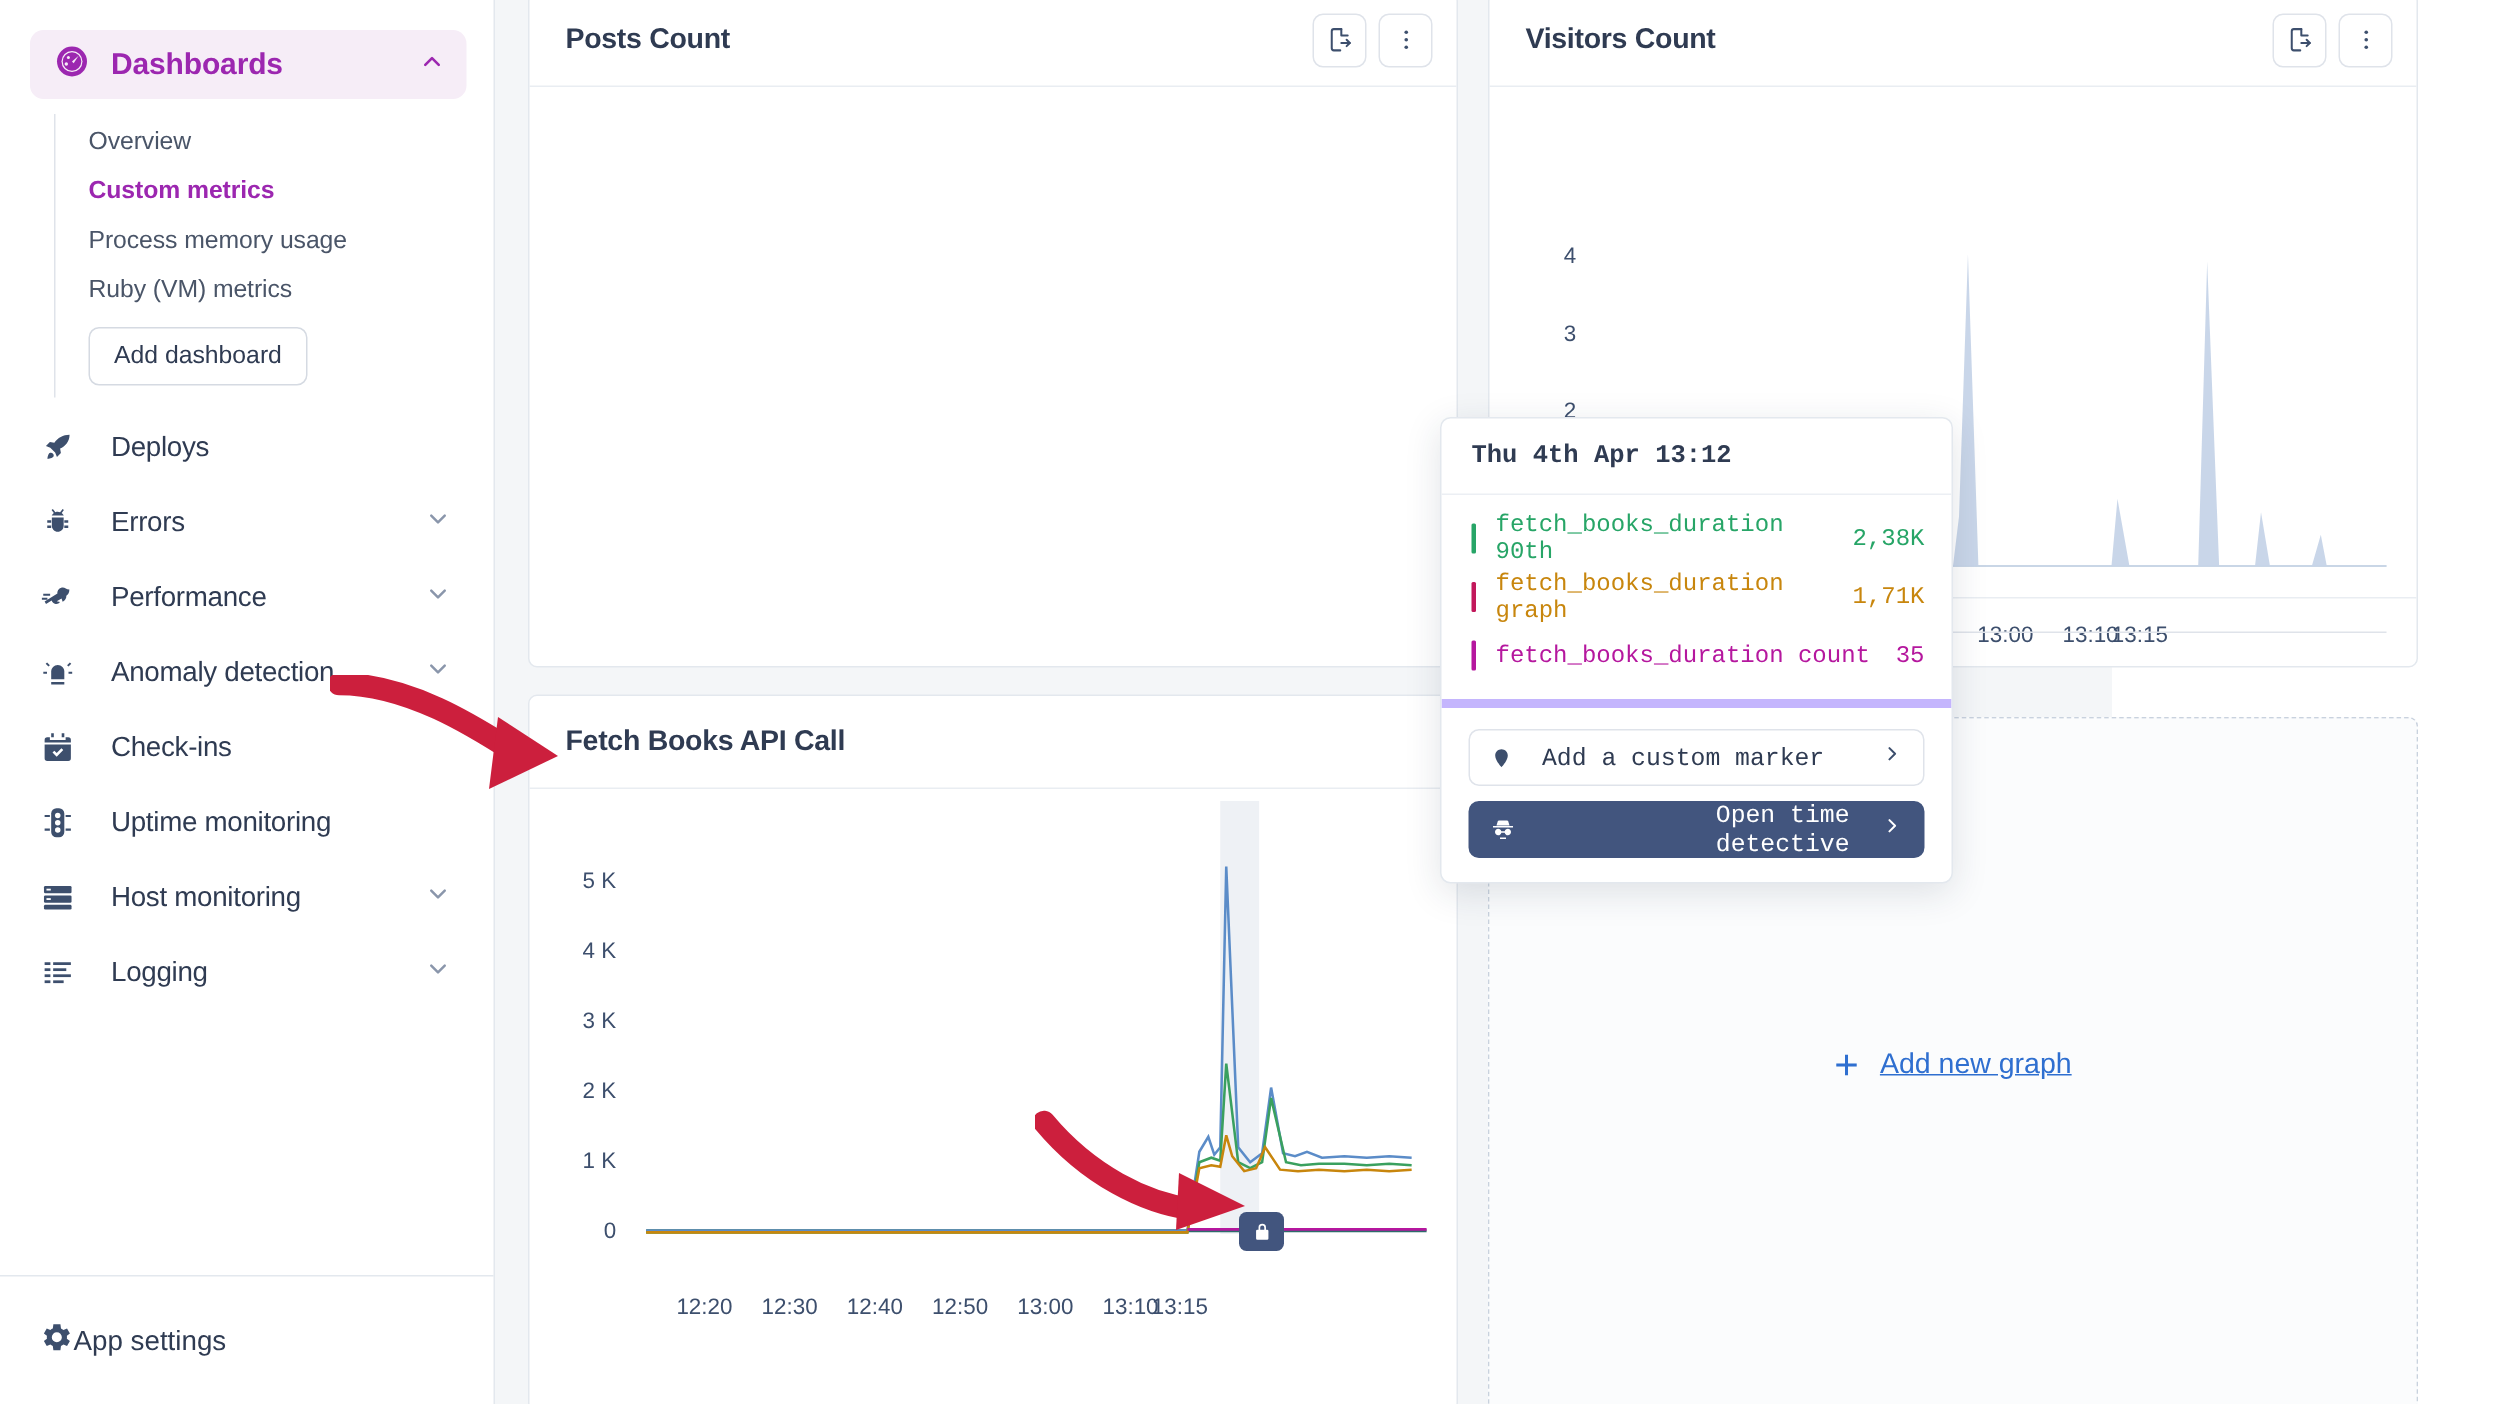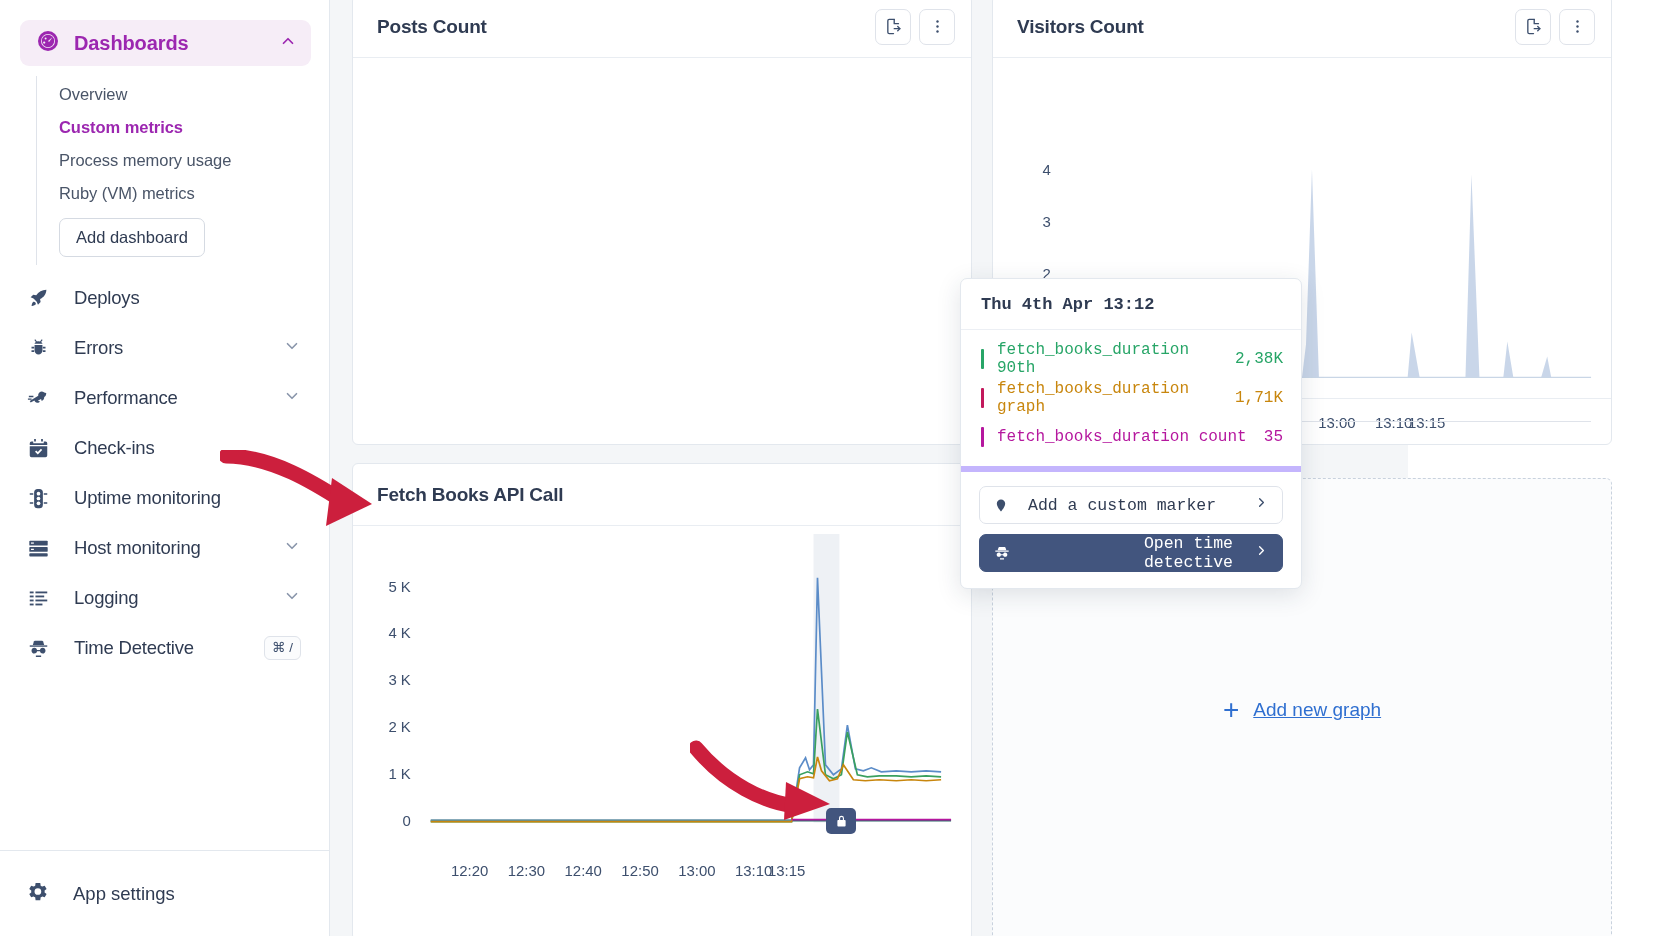--- a/index.html
+++ b/index.html
@@ -90,21 +90,21 @@
     padding: 4px 7px; line-height: 1;
     font-family: "Liberation Sans", sans-serif;
   }
   .sb-footer {
     border-top: 1px solid #e3e8ee;
     height: 86px;
     display: flex; align-items: center;
     padding: 0 26px;
     cursor: pointer;
   }
-  .sb-footer .lbl { margin-left: 24px; font-size: 18.5px; color: #2f3b52; }
+  .sb-footer .lbl { font-size: 18.5px; color: #2f3b52; }
 
   
   .main {
     flex: 1 1 auto; position: relative;
     padding: 0 0 0 0;
     background: #f4f6f8;
   }
   .grid {
     position: absolute; inset: 0;
     padding: 0px 22px 0 22px;
@@ -283,20 +283,35 @@
             </svg>
         </span>
         <span class="lbl">Performance</span>
         <span class="chev">
           <svg width="18" height="18" viewBox="0 0 24 24" fill="none" stroke="currentColor" stroke-width="2.2" stroke-linecap="round" stroke-linejoin="round">
               <polyline points="6 9 12 15 18 9"></polyline>
             </svg>
         </span>
       </div>
 
+      <div class="nav-item">
+        <span class="ico">
+          <svg width="21" height="21" viewBox="0 0 24 24" fill="#3d4f6d">
+            <path d="M7 19h10v2H7z"></path>
+            <path d="M12 6c-2.8 0-5 2.3-5 5.1V17h10v-5.9C17 8.3 14.8 6 12 6z"></path>
+            <path d="M2.8 5.2l1.1-1.1 2.1 2.1-1.1 1.1zM19.1 6.2l2.1-2.1 1.1 1.1-2.1 2.1zM1 11.3h2.8v1.5H1zM20.2 11.3H23v1.5h-2.8z"></path>
+          </svg>
+        </span>
+        <span class="lbl">Anomaly detection</span>
+        <span class="chev">
+          <svg width="18" height="18" viewBox="0 0 24 24" fill="none" stroke="currentColor" stroke-width="2.2" stroke-linecap="round" stroke-linejoin="round">
+              <polyline points="6 9 12 15 18 9"></polyline>
+            </svg>
+        </span>
+      </div>
 
       <div class="nav-item">
         <span class="ico">
           <svg width="21" height="21" viewBox="0 0 24 24" fill="#3d4f6d">
               <path d="M7 1h2v3H7zM15 1h2v3h-2zM4 4h2v2h12V4h2a2 2 0 0 1 2 2v2H2V6a2 2 0 0 1 2-2zM2 9.5h20V20a2 2 0 0 1-2 2H4a2 2 0 0 1-2-2zm9.2 9.3 5-5-1.4-1.4-3.6 3.6-1.8-1.8L8 15.6z"></path>
             </svg>
         </span>
         <span class="lbl">Check-ins</span>
       </div>
 
@@ -345,31 +360,20 @@
             </svg>
         </span>
         <span class="lbl">Logging</span>
         <span class="chev">
           <svg width="18" height="18" viewBox="0 0 24 24" fill="none" stroke="currentColor" stroke-width="2.2" stroke-linecap="round" stroke-linejoin="round">
               <polyline points="6 9 12 15 18 9"></polyline>
             </svg>
         </span>
       </div>
 
-      <div class="nav-item">
-        <span class="ico">
-          <svg width="21" height="21" viewBox="0 0 24 24" fill="#3d4f6d">
-              <path d="M2 8.4h20V10H2z"></path>
-              <path d="M8 3h8c.6 0 1.1.4 1.3 1l1.2 4H5.5l1.2-4C6.9 3.4 7.4 3 8 3z"></path>
-              <path d="M7.2 11.2C5.4 11.2 4 12.7 4 14.5S5.4 17.8 7.2 17.8c1.6 0 2.9-1.1 3.1-2.6h3.4c.3 1.5 1.6 2.6 3.1 2.6 1.8 0 3.2-1.5 3.2-3.3s-1.4-3.3-3.2-3.3c-1.5 0-2.8 1-3.1 2.5h-3.4c-.3-1.5-1.5-2.5-3.1-2.5zM9 20h6v1.6H9z"></path>
-            </svg>
-        </span>
-        <span class="lbl">Time Detective</span>
-        <span class="kbd">⌘ /</span>
-      </div>
 
     </div>
 
     <div class="sb-footer">
       <span class="ico">
         <svg width="23" height="23" viewBox="0 0 24 24" fill="#3d4f6d">
             <path d="M19.4 13a7.8 7.8 0 0 0 0-2l2.1-1.6-2-3.5-2.5 1a7.6 7.6 0 0 0-1.7-1L14.9 3H10l-.4 2.9c-.6.2-1.2.6-1.7 1l-2.5-1-2 3.5L5.5 11a7.8 7.8 0 0 0 0 2l-2.1 1.6 2 3.5 2.5-1c.5.4 1.1.8 1.7 1l.4 2.9h4.9l.4-2.9c.6-.2 1.2-.6 1.7-1l2.5 1 2-3.5zM12.4 15.5a3.5 3.5 0 1 1 0-7 3.5 3.5 0 0 1 0 7z"></path>
           </svg>
       </span>
       <span class="lbl">App settings</span>

